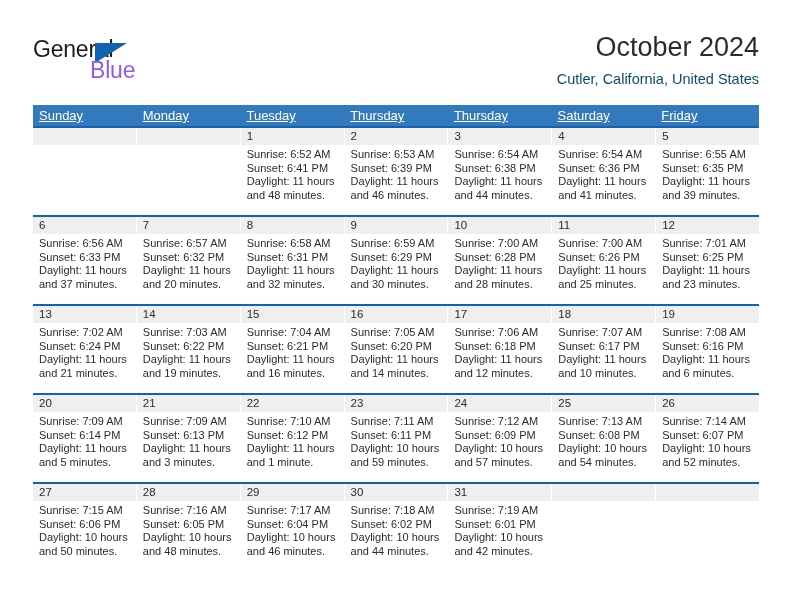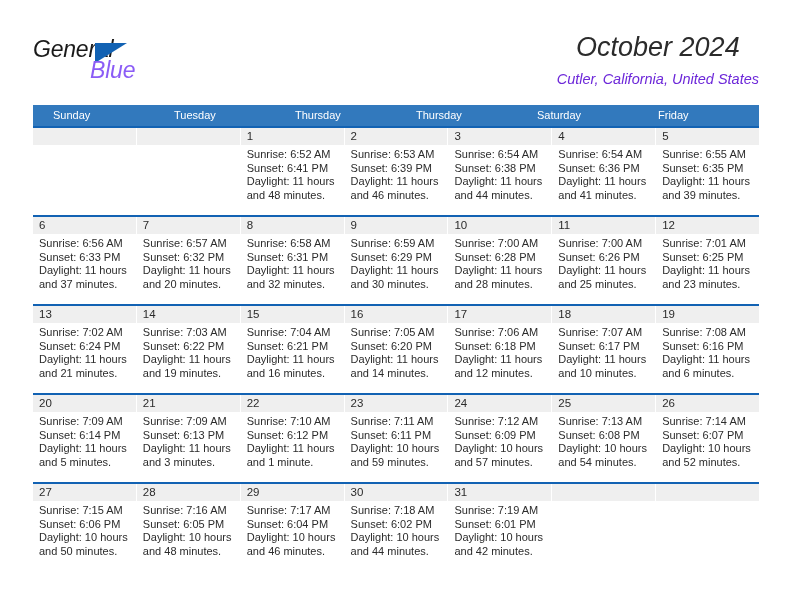--- a/index.html
+++ b/index.html
@@ -21,21 +21,20 @@
     box-sizing: border-box;
   }
 
   
   .header {
     position: absolute;
     left: 33px;
     top: 30px;
     right: 33px;
     height: 66px;
-    font-style: italic;
   }
   .logo {
     position: absolute;
     left: 0;
     top: 6px;
     width: 200px;
     height: 52px;
   }
   .logo-general {
     position: absolute;
@@ -61,57 +60,58 @@
     top: 21px;
     font-size: 23px;
     color: #8b5cf6;
     letter-spacing: -0.2px;
   }
 
   .title-block {
     position: absolute;
     right: 0;
     top: 0;
-    text-align: center;
+    text-align: right;
   }
   .cal-title {
     font-size: 27px;
     color: #2b2b2b;
     line-height: 34px;
     white-space: nowrap;
   }
   .cal-subtitle {
     font-size: 14.5px;
-    color: #6d28d9;
+    color: #0c4a6e;
     line-height: 22px;
     margin-top: 4px;
     white-space: nowrap;
   }
 
   
   .calendar {
     position: absolute;
     left: 33px;
     top: 105px;
     width: 726px;
   }
   .weekdays {
     display: flex;
     background: #3279bd;
     height: 21px;
   }
   .weekday {
     flex: 1 1 0;
     color: #ffffff;
-    font-size: 11px;
+    font-size: 13px;
     line-height: 21px;
-    padding-left: 20px;
+    padding-left: 6px;
     box-sizing: border-box;
     overflow: hidden;
     white-space: nowrap;
+    text-decoration: underline;
   }
 
   .week {
     display: flex;
     border-top: 2px solid #1262b3;
     height: 89px;
     box-sizing: border-box;
   }
   .week:last-child {
     border-bottom: none;
@@ -159,20 +159,21 @@
     <div class="title-block">
       <div class="cal-title">October 2024</div>
       <div class="cal-subtitle">Cutler, California, United States</div>
     </div>
 
   </div>
 
   <div class="calendar">
     <div class="weekdays" id="weekday-row">
         <div class="weekday">Sunday</div>
+        <div class="weekday">Monday</div>
         <div class="weekday">Tuesday</div>
         <div class="weekday">Thursday</div>
         <div class="weekday">Thursday</div>
         <div class="weekday">Saturday</div>
         <div class="weekday">Friday</div>
       </div>
     <div id="weeks-container">
         <div class="week">
           <div class="daycell empty">
             <div class="daynum"></div>

